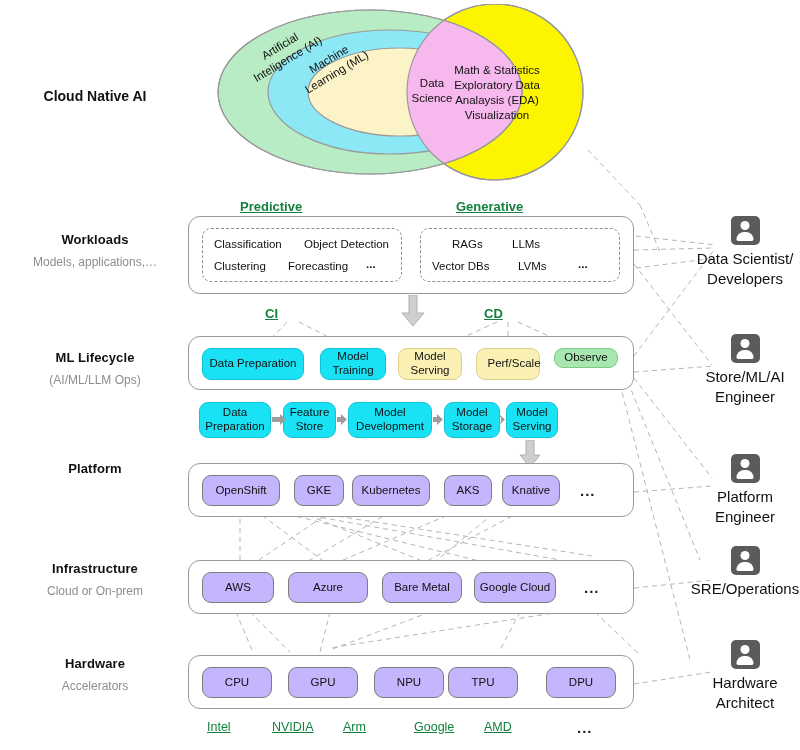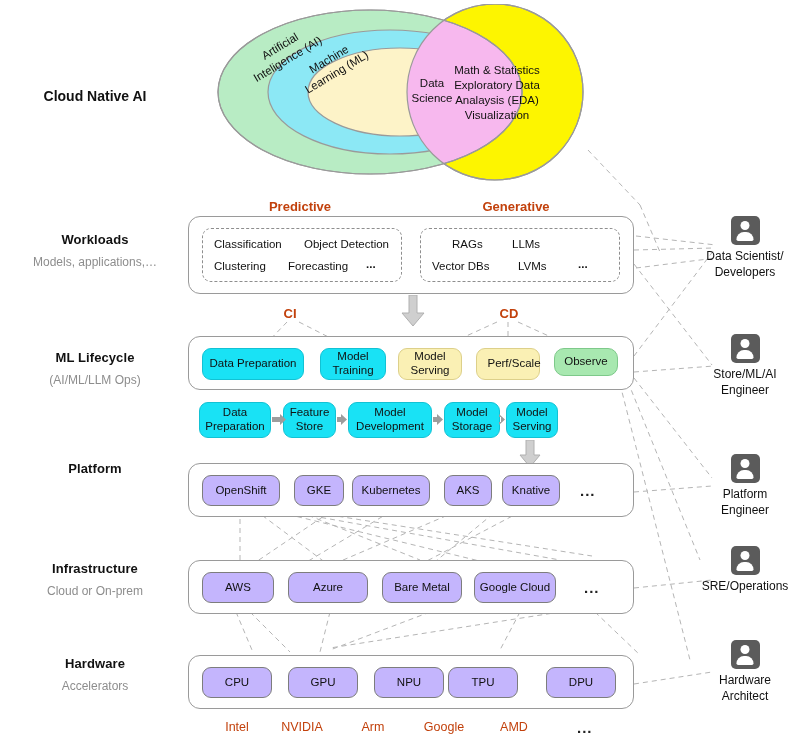--- a/index.html
+++ b/index.html
@@ -44,21 +44,21 @@
     position:absolute; display:flex; align-items:center; justify-content:center;
     text-align:center; border:1.2px solid #7d7d7d; border-radius:9px;
     background:#c4b5fd; font-size:11.5px; line-height:1.18; color:#111;
     padding:2px 4px;
   }
   .node.cyan   { background:#19e2f5; border-color:#12c2d4; }
   .node.cream  { background:#faf0b4; border-color:#ddd08a; }
   .node.green  { background:#a8e8b0; border-color:#7ec98a; }
 
   .plainlabel {
-    position:absolute; text-align:center; font-size:12.5px; color:#c2410c;
+    position:absolute; font-size:12.5px; color:#15803d;text-decoration:underline;
   }
   .plainlabel.bold { font-weight:bold; font-size:13px; }
   .ellip { position:absolute; font-size:15px; letter-spacing:1px; color:#222; font-weight:bold; }
 
   .celltext { position:absolute; font-size:11.5px; color:#111; white-space:nowrap; }
 
   
   .vennwrap { position:absolute; left:200px; top:4px; width:420px; height:180px; }
   .venn-label { position:absolute; text-align:center; font-size:11.5px; line-height:1.3; color:#111; }
   .venn-label.rot1 { transform: rotate(-31deg); }
@@ -73,21 +73,21 @@
   }
   .persona .ava .head {
     position:absolute; top:5px; left:50%; transform:translateX(-50%);
     width:9px; height:9px; border-radius:50%; background:#fff;
   }
   .persona .ava .body {
     position:absolute; bottom:4px; left:50%; transform:translateX(-50%);
     width:17px; height:9px; background:#fff;
     border-radius:9px 9px 2px 2px;
   }
-  .persona .pl { font-size:12px; line-height:1.3; color:#111; }
+  .persona .pl { font-size:15px; line-height:1.3; color:#111; }
 
   
   .blockarrow { position:absolute; }
 </style>
 </head>
 <body>
 
 <div id="stage">
 
   <svg class="conn" viewBox="0 0 800 750">
@@ -229,21 +229,21 @@
   <div class="plainlabel bold" style="left:484px; top:306px; width:50px;">CD</div>
 
   <div class="group" style="left:188px; top:336px; width:446px; height:54px;"></div>
 
   <div class="node cyan" style="left:202px; top:348px; width:102px; height:32px;">Data Preparation</div>
   <div class="node cyan" style="left:320px; top:348px; width:66px;  height:32px; white-space:pre-line;">Model
 Training</div>
   <div class="node cream" style="left:398px; top:348px; width:64px;  height:32px; white-space:pre-line;">Model
 Serving</div>
   <div class="node cream" style="left:476px; top:348px; width:64px;  height:32px;padding-left:16px;">Perf/Scale</div>
-  <div class="node green" style="left:554px; top:348px; width:64px;  height:28px;border-radius:10px;">Observe</div>
+  <div class="node green" style="left:554px; top:348px; width:64px;  height:20px;">Observe</div>
 
   <div class="node cyan" style="left:199px; top:402px; width:72px; height:36px; white-space:pre-line;">Data
 Preparation</div>
   <div class="node cyan" style="left:283px; top:402px; width:53px; height:36px; white-space:pre-line;">Feature
 Store</div>
   <div class="node cyan" style="left:348px; top:402px; width:84px; height:36px; white-space:pre-line;">Model
 Development</div>
   <div class="node cyan" style="left:444px; top:402px; width:56px; height:36px; white-space:pre-line;">Model
 Storage</div>
   <div class="node cyan" style="left:506px; top:402px; width:52px; height:36px; white-space:pre-line;">Model

